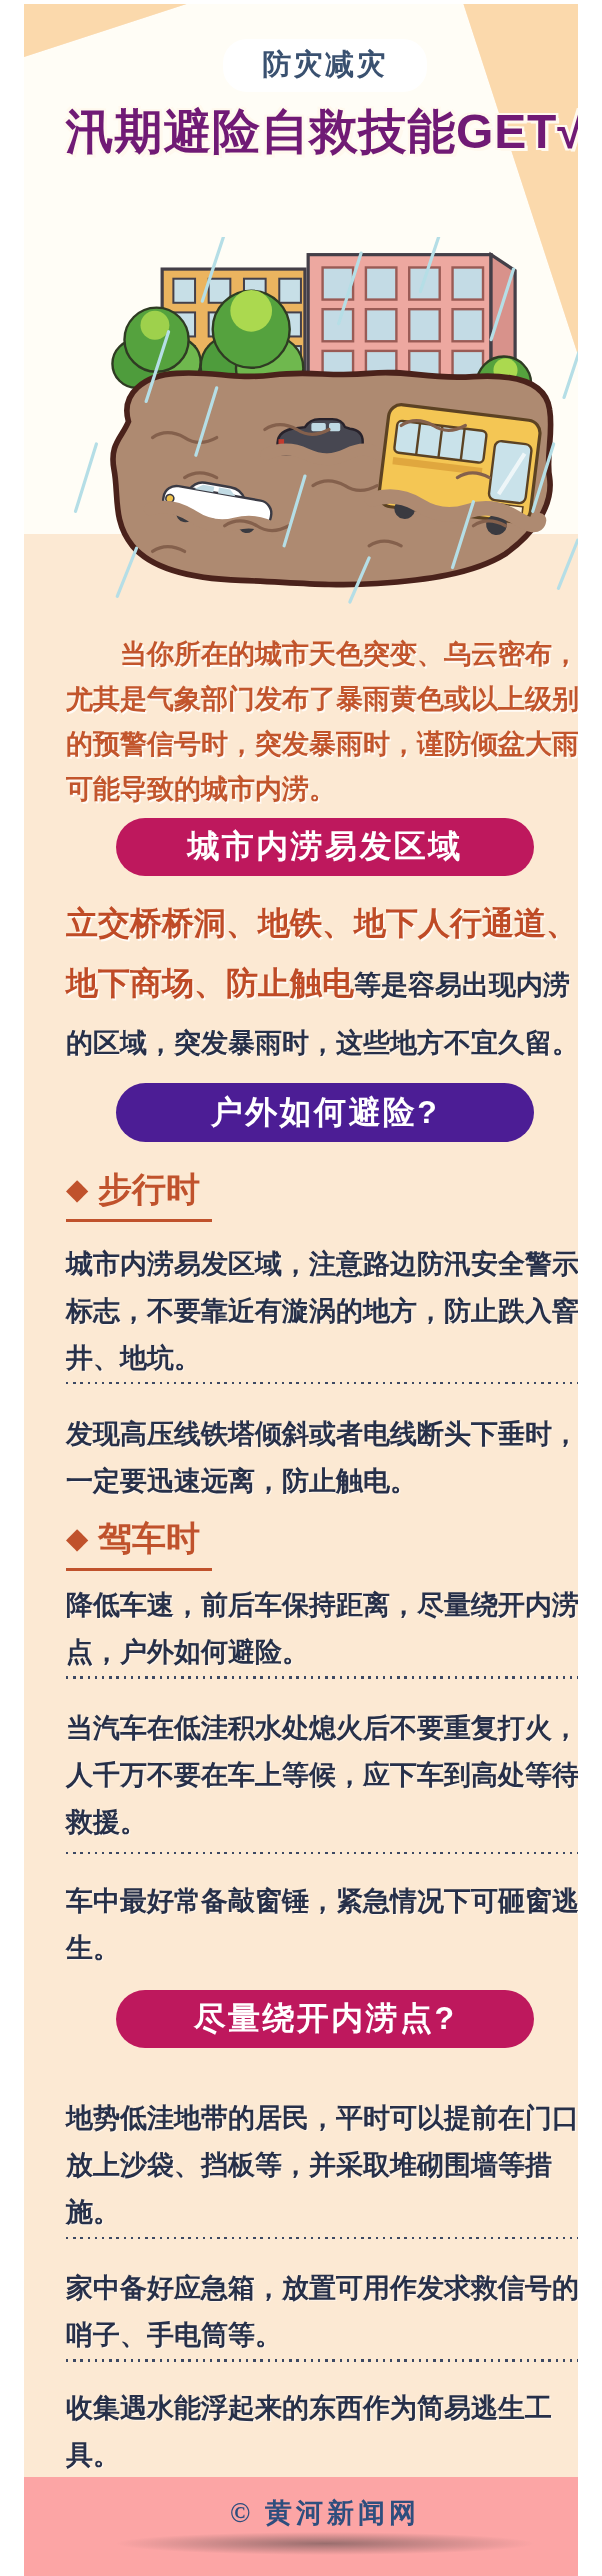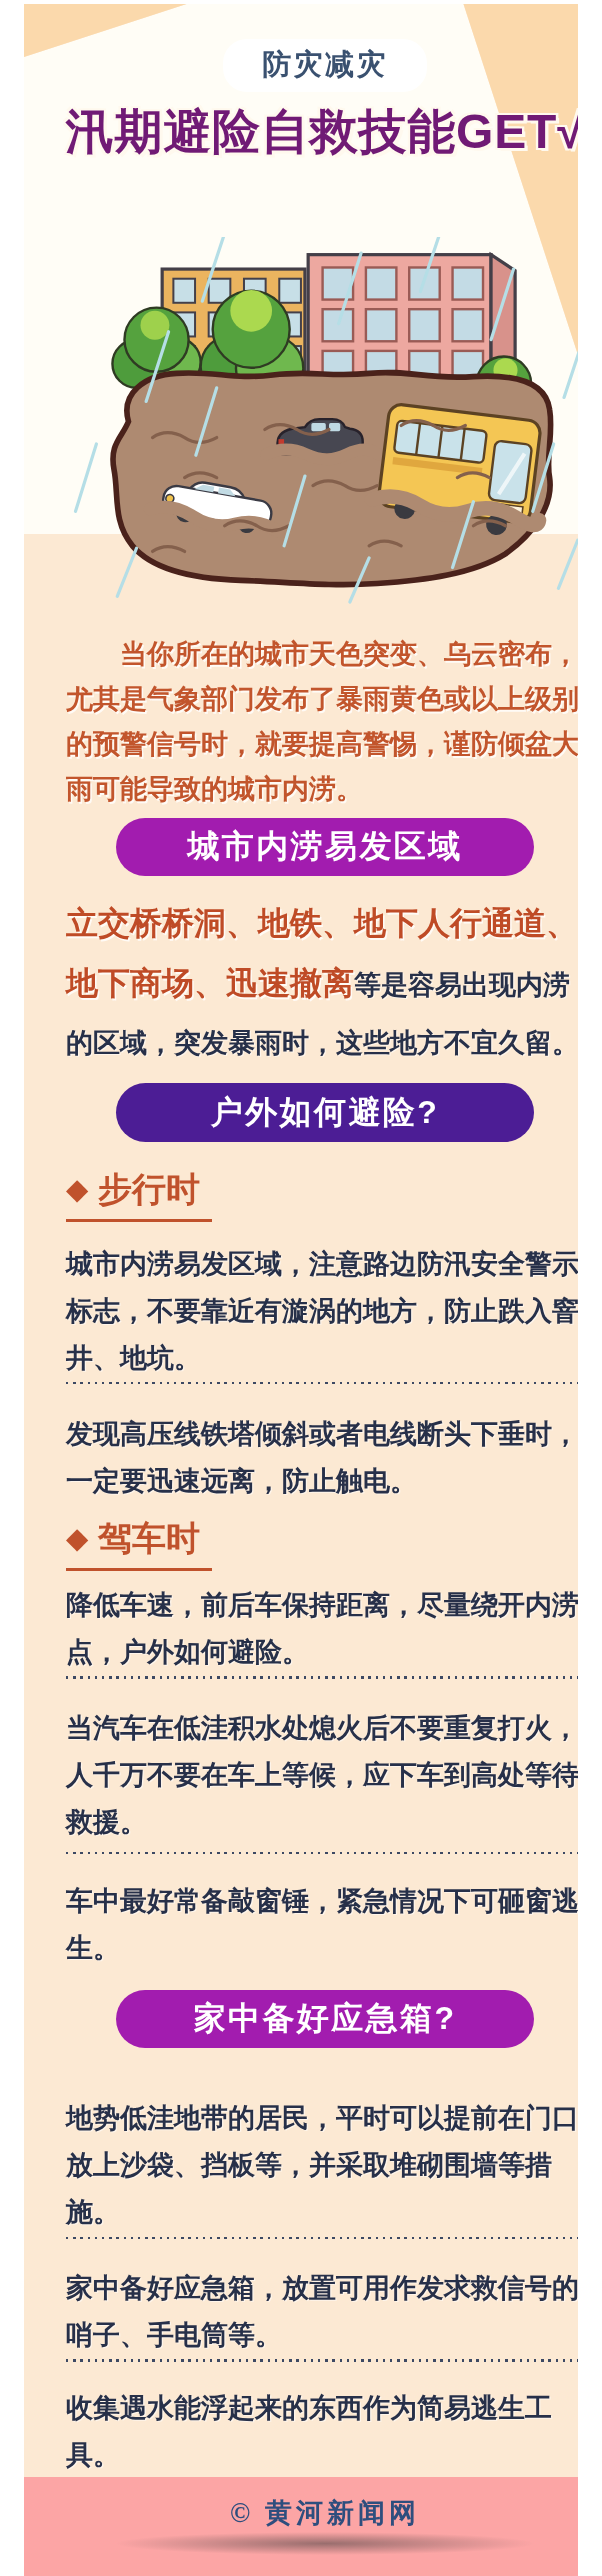--- a/index.html
+++ b/index.html
@@ -29,21 +29,21 @@
   .illus{position:absolute;top:233px;left:0;width:602px;height:369px;}
   
   .content{position:absolute;top:0;left:0;width:602px;padding:0 42px;box-sizing:border-box;}
   .para{color:#273049;font-size:27px;font-weight:600;line-height:47px;
     text-shadow:1.2px 1.2px 0 rgba(255,255,255,.55);}
   .intro{margin-top:628px;color:#C2552C;font-weight:700;line-height:45px;text-indent:2em;
     text-shadow:1.6px 1.6px 0 rgba(255,255,255,.8);}
   .pill{width:418px;height:58px;border-radius:30.5px;margin:0 auto;
     display:flex;align-items:center;justify-content:center;
     color:#FFFFFF;font-size:32px;font-weight:800;letter-spacing:2.4px;}
-  .pill-navy{background:#a21caf;}
+  .pill-navy{background:#be185d;}
   .pill-red{background:#4c1d95;}
   .banner-areas{margin-top:6.4px;}
   .area-para{margin-top:17.7px;line-height:58px;}
   .hl{color:#BF4B26;font-size:32px;font-weight:800;text-shadow:1.6px 1.6px 0 rgba(255,255,255,.8);}
   .banner-outdoor{margin-top:11.2px;height:59px;}
   .sub-heading{margin-top:28px;color:#C0522C;font-size:34px;font-weight:800;line-height:39px;
     display:flex;align-items:center;}
   .diamond{font-size:29px;margin-right:9.6px;}
   .heading-rule{width:146px;height:3.2px;background:#C0522C;margin-top:9.6px;}
   .mt-walk-p1{margin-top:19px;}
@@ -215,27 +215,27 @@
     </g>
   </svg>
 
   <div class="header-txt">
     <div><span class="badge">防灾减灾</span></div>
     <div class="title">汛期避险自救技能GET√</div>
   </div>
 
   <div class="content">
 
-    <p class="para intro" style="margin-bottom: 0px;">当你所在的城市天色突变、乌云密布，尤其是气象部门发布了暴雨黄色或以上级别的预警信号时，就要提高警惕，谨防倾盆大雨可能导致的城市内涝。</p>
+    <p class="para intro" style="margin-bottom: 0px;">当你所在的城市天色突变、乌云密布，尤其是气象部门发布了暴雨黄色或以上级别的预警信号时，突发暴雨时，谨防倾盆大雨可能导致的城市内涝。</p>
 
     <div class="pill pill-navy banner-areas">
       <span>城市内涝易发区域</span>
     </div>
 
-    <p class="para area-para" style="margin-bottom: 0px;"><span class="hl">立交桥桥洞、地铁、地下人行通道、地下商场、迅速撤离</span><span>等是容易出现内涝的区域，突发暴雨时，这些地方不宜久留。</span></p>
+    <p class="para area-para" style="margin-bottom: 0px;"><span class="hl">立交桥桥洞、地铁、地下人行通道、地下商场、防止触电</span><span>等是容易出现内涝的区域，突发暴雨时，这些地方不宜久留。</span></p>
 
     <div class="pill pill-red banner-outdoor">
       <span>户外如何避险?</span>
     </div>
 
     <div class="sub-heading">
       <span class="diamond">◆</span>
       <span>步行时</span>
     </div>
     <div class="heading-rule"></div>
@@ -250,21 +250,21 @@
     </div>
     <div class="heading-rule"></div>
 
     <p class="para mt-drive-p1" style="margin-bottom: 0px;">降低车速，前后车保持距离，尽量绕开内涝点，户外如何避险。</p>
     <div class="divider d2"></div>
     <p class="para mt-drive-p2" style="margin-bottom: 0px;">当汽车在低洼积水处熄火后不要重复打火，人千万不要在车上等候，应下车到高处等待救援。</p>
     <div class="divider d3"></div>
     <p class="para mt-drive-p3" style="margin-bottom: 0px;">车中最好常备敲窗锤，紧急情况下可砸窗逃生。</p>
 
     <div class="pill pill-navy banner-indoor">
-      <span>家中备好应急箱?</span>
+      <span>尽量绕开内涝点?</span>
     </div>
 
     <p class="para mt-indoor-p1" style="margin-bottom: 0px;">地势低洼地带的居民，平时可以提前在门口放上沙袋、挡板等，并采取堆砌围墙等措施。</p>
     <div class="divider d4"></div>
     <p class="para mt-indoor-p2" style="margin-bottom: 0px;">家中备好应急箱，放置可用作发求救信号的哨子、手电筒等。</p>
     <div class="divider d5"></div>
     <p class="para mt-indoor-p3" style="margin-bottom: 0px;">收集遇水能浮起来的东西作为简易逃生工具。</p>
     <div class="divider d6"></div>
     <p class="para mt-indoor-p4" style="margin-bottom: 0px;">一旦积水进屋，要及时切断电源和气源，积水过深时，迅速撤离。</p>
 

